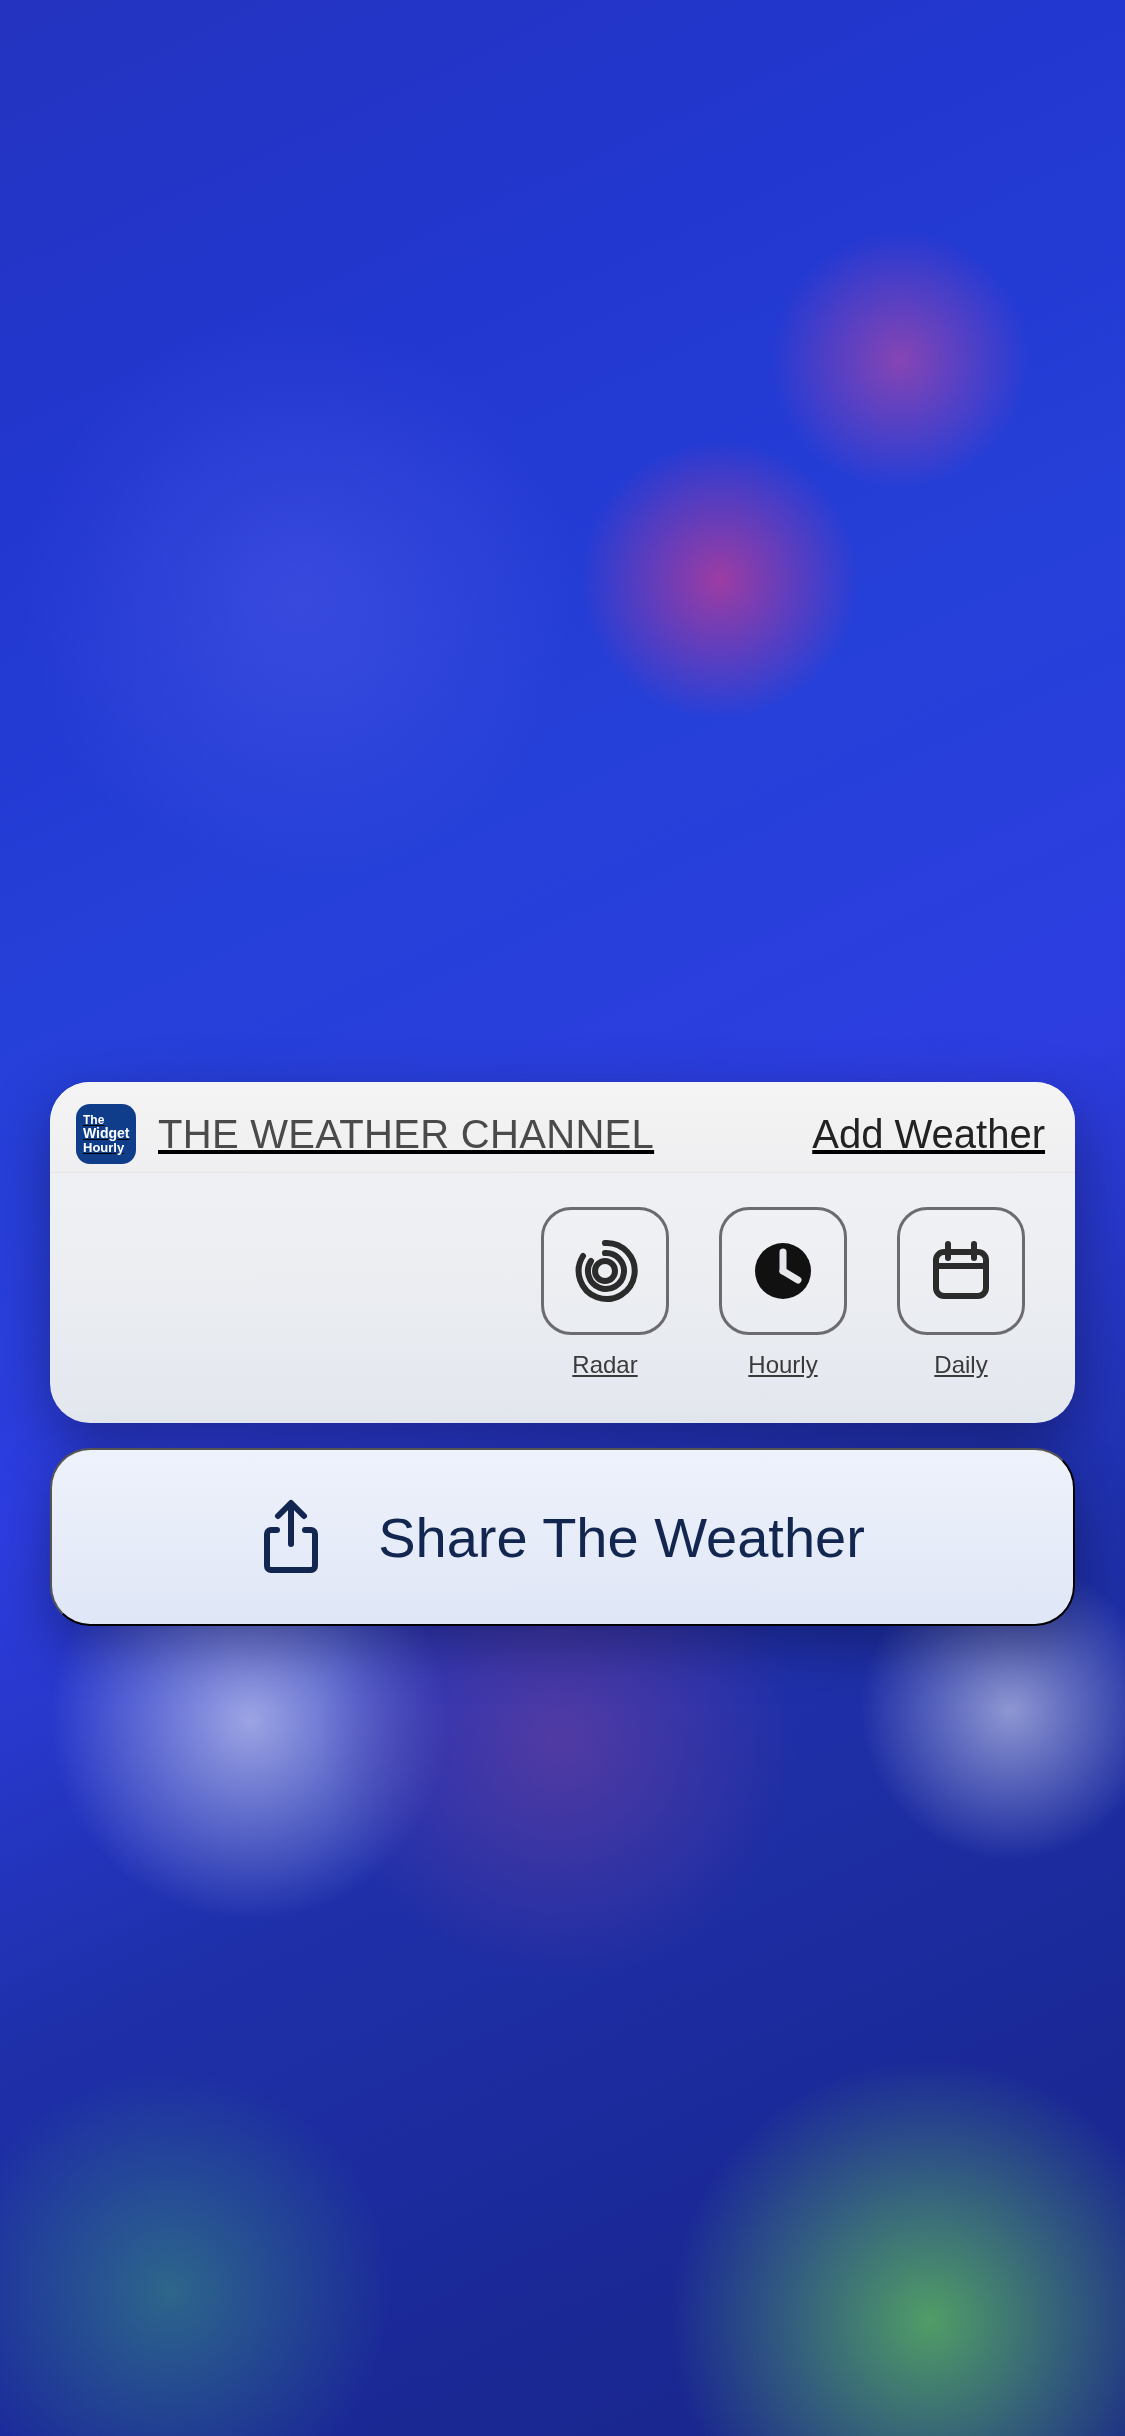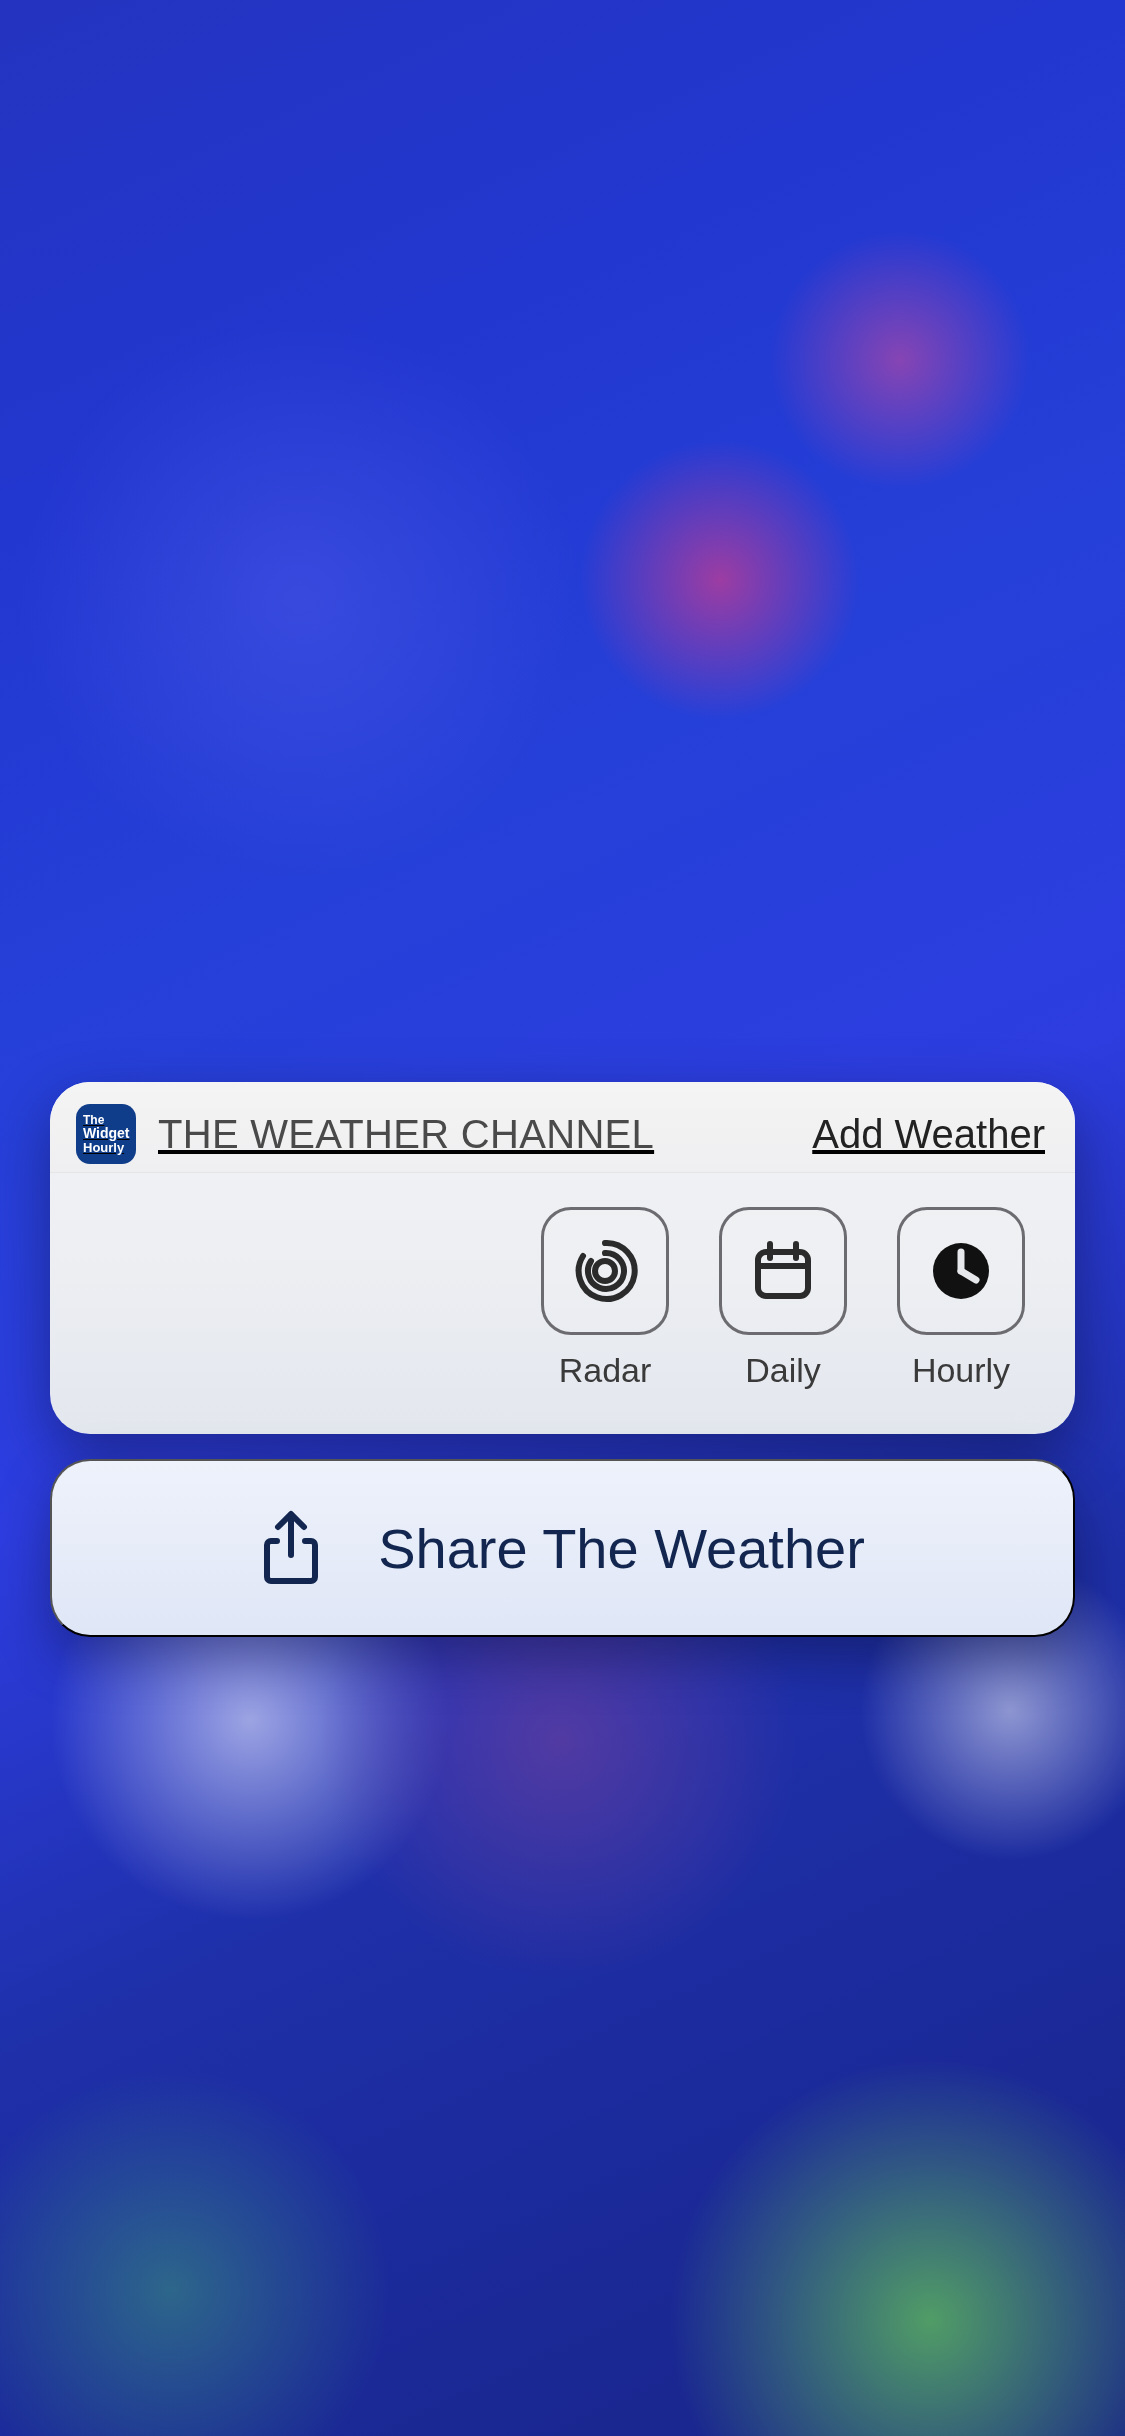--- a/index.html
+++ b/index.html
@@ -85,21 +85,21 @@
     .tiles { margin-left:auto; display:flex; gap:30px; }
     .tile  { display:flex; flex-direction:column; align-items:center; gap:16px; width:148px; }
     .tile-btn {
       width:128px; height:128px;
       border-radius:30px;
       border:3px solid #6c6c70;
       background:rgba(255,255,255,0.07);
       display:flex; align-items:center; justify-content:center;
       color:#2b2b2b;
     }
-    .tile-label { font-size:34px; color:#3a3a3a; }
+    .tile-label { font-size:24px; color:#3a3a3a;text-decoration:underline; }
 
     
     .share-row {
       border-radius:40px;
       background:linear-gradient(to bottom,#eef2fb 0%,#e5ebf8 60%,#dfe6f6 100%);
       box-shadow:0 20px 55px rgba(0,0,0,0.32);
       display:flex; align-items:center;
       padding:48px 56px;
       gap:56px;
       color:#12264f;
@@ -141,38 +141,38 @@
                 <path d="M35 17 A18 18 0 1 1 21 25" stroke-linecap="round"></path>
               </g>
             </svg>
           </div>
           <div class="tile-label">Radar</div>
         </div>
 
         <div class="tile">
           <div class="tile-btn">
             <svg width="66" height="66" viewBox="0 0 66 66">
+              <circle cx="33" cy="33" r="28" fill="#111"></circle>
+              <line x1="33" y1="33" x2="33" y2="14" stroke="#e6e8ec" stroke-width="7" stroke-linecap="round"></line>
+              <line x1="33" y1="33" x2="48" y2="42" stroke="#e6e8ec" stroke-width="7" stroke-linecap="round"></line>
+            </svg>
+          </div>
+          <div class="tile-label">Hourly</div>
+        </div>
+
+        <div class="tile">
+          <div class="tile-btn">
+            <svg width="66" height="66" viewBox="0 0 66 66">
               <rect x="8" y="14" width="50" height="44" rx="8" ry="8" fill="none" stroke="#2b2b2b" stroke-width="6"></rect>
               <line x1="8" y1="28" x2="58" y2="28" stroke="#2b2b2b" stroke-width="6"></line>
               <line x1="20" y1="6" x2="20" y2="20" stroke="#2b2b2b" stroke-width="6" stroke-linecap="round"></line>
               <line x1="46" y1="6" x2="46" y2="20" stroke="#2b2b2b" stroke-width="6" stroke-linecap="round"></line>
             </svg>
           </div>
           <div class="tile-label">Daily</div>
-        </div>
-
-        <div class="tile">
-          <div class="tile-btn">
-            <svg width="66" height="66" viewBox="0 0 66 66">
-              <circle cx="33" cy="33" r="28" fill="#111"></circle>
-              <line x1="33" y1="33" x2="33" y2="14" stroke="#e6e8ec" stroke-width="7" stroke-linecap="round"></line>
-              <line x1="33" y1="33" x2="48" y2="42" stroke="#e6e8ec" stroke-width="7" stroke-linecap="round"></line>
-            </svg>
-          </div>
-          <div class="tile-label">Hourly</div>
         </div>
 
       </div>
     </div>
   </section>
 
   <button class="share-row">
     <svg class="share-icon" viewBox="0 0 62 78">
       <g fill="none" stroke="#12264f" stroke-width="6" stroke-linecap="round" stroke-linejoin="round">
         <polyline points="18,18 31,5 44,18"></polyline>

